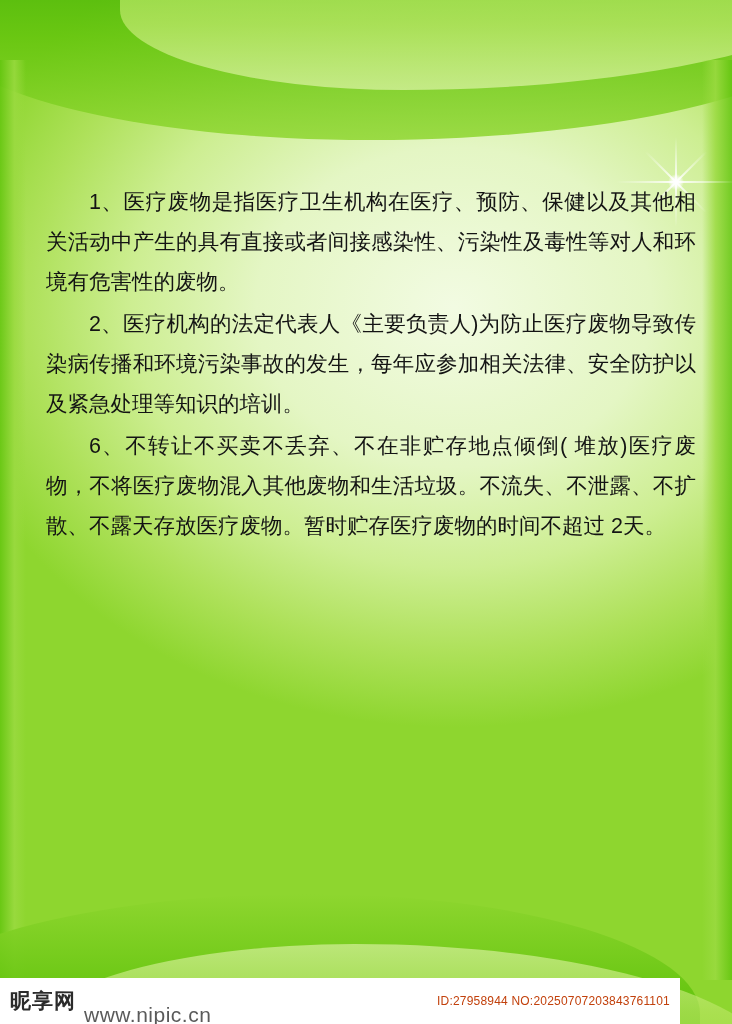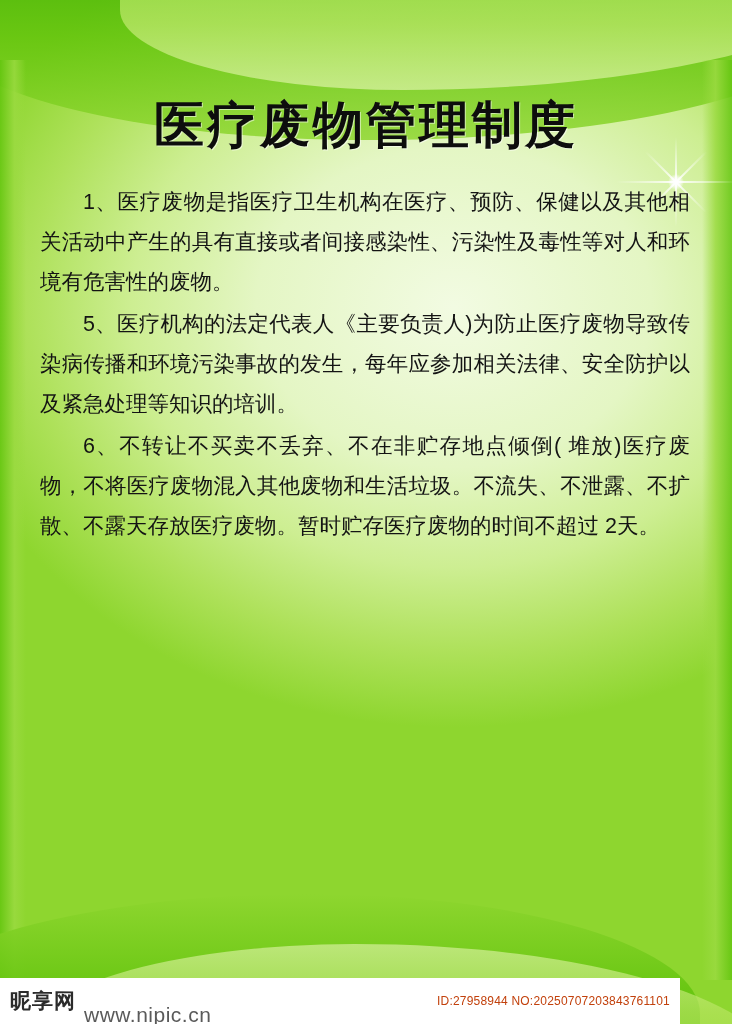--- a/index.html
+++ b/index.html
@@ -127,21 +127,21 @@
     font-family: "Liberation Sans", sans-serif;
     font-size: 50px;
     font-weight: bold;
     letter-spacing: 3px;
     color: #0d0d0d;
     text-shadow: 1px 1px 0 rgba(255,255,255,.55);
   }
 
   .body-text {
     position: absolute;
-    left: 40px;
+    left: 46px;
     top: 182px;
     width: 650px;
     font-family: "Liberation Sans", sans-serif;
     font-size: 21.5px;
     line-height: 40px;
     color: #141414;
     text-align: justify;
   }
   .para {
     margin: 0 0 2px 0;
@@ -204,25 +204,24 @@
   <div class="sparkle">
     <div class="ray h"></div>
     <div class="ray v"></div>
     <div class="ray d1"></div>
     <div class="ray d2"></div>
     <div class="core"></div>
   </div>
 
   <div class="content">
 
-    <div class="title">医疗废物管理制度</div>
 
     <div class="body-text">
       <p class="para">1、医疗废物是指医疗卫生机构在医疗、预防、保健以及其他相关活动中产生的具有直接或者间接感染性、污染性及毒性等对人和环境有危害性的废物。</p>
-      <p class="para">5、医疗机构的法定代表人《主要负责人)为防止医疗废物导致传染病传播和环境污染事故的发生，每年应参加相关法律、安全防护以及紧急处理等知识的培训。</p>
+      <p class="para">2、医疗机构的法定代表人《主要负责人)为防止医疗废物导致传染病传播和环境污染事故的发生，每年应参加相关法律、安全防护以及紧急处理等知识的培训。</p>
       <p class="para">6、不转让不买卖不丢弃、不在非贮存地点倾倒( 堆放)医疗废物，不将医疗废物混入其他废物和生活垃圾。不流失、不泄露、不扩散、不露天存放医疗废物。暂时贮存医疗废物的时间不超过 2天。</p>
     </div>
 
   </div>
 
   <div class="footer">
     <div class="brand">
       <span class="brand-cn">昵享网</span>
       <span class="brand-url">www.nipic.cn</span>
     </div>

